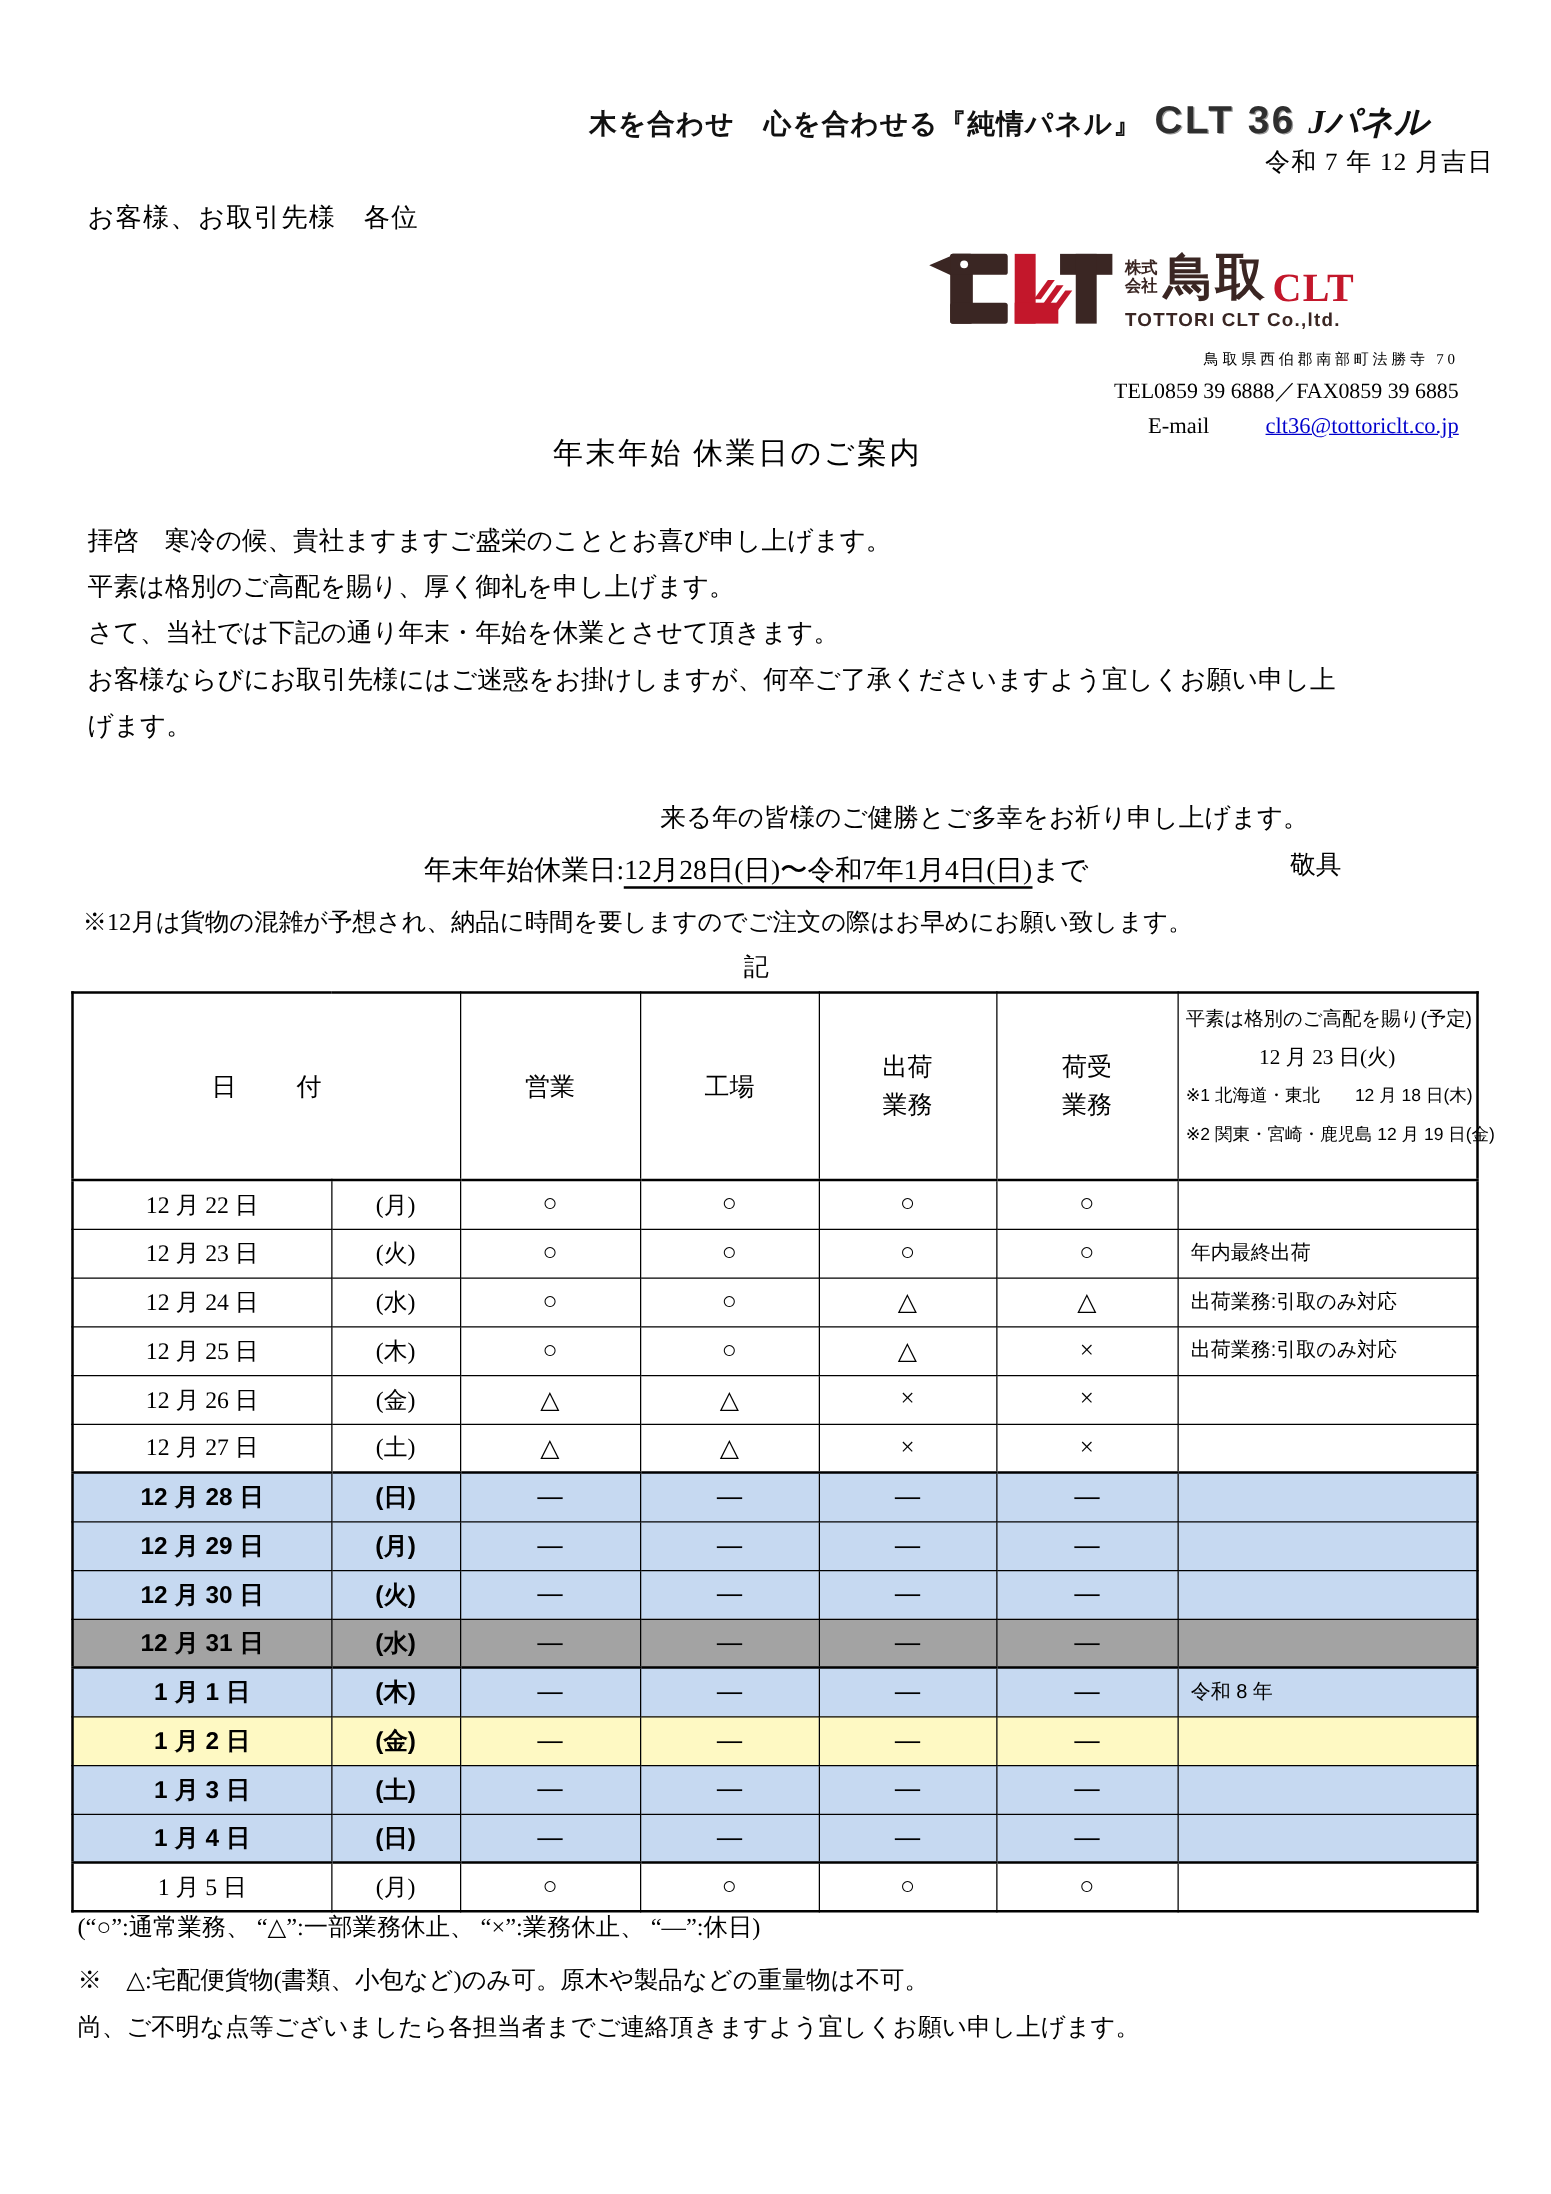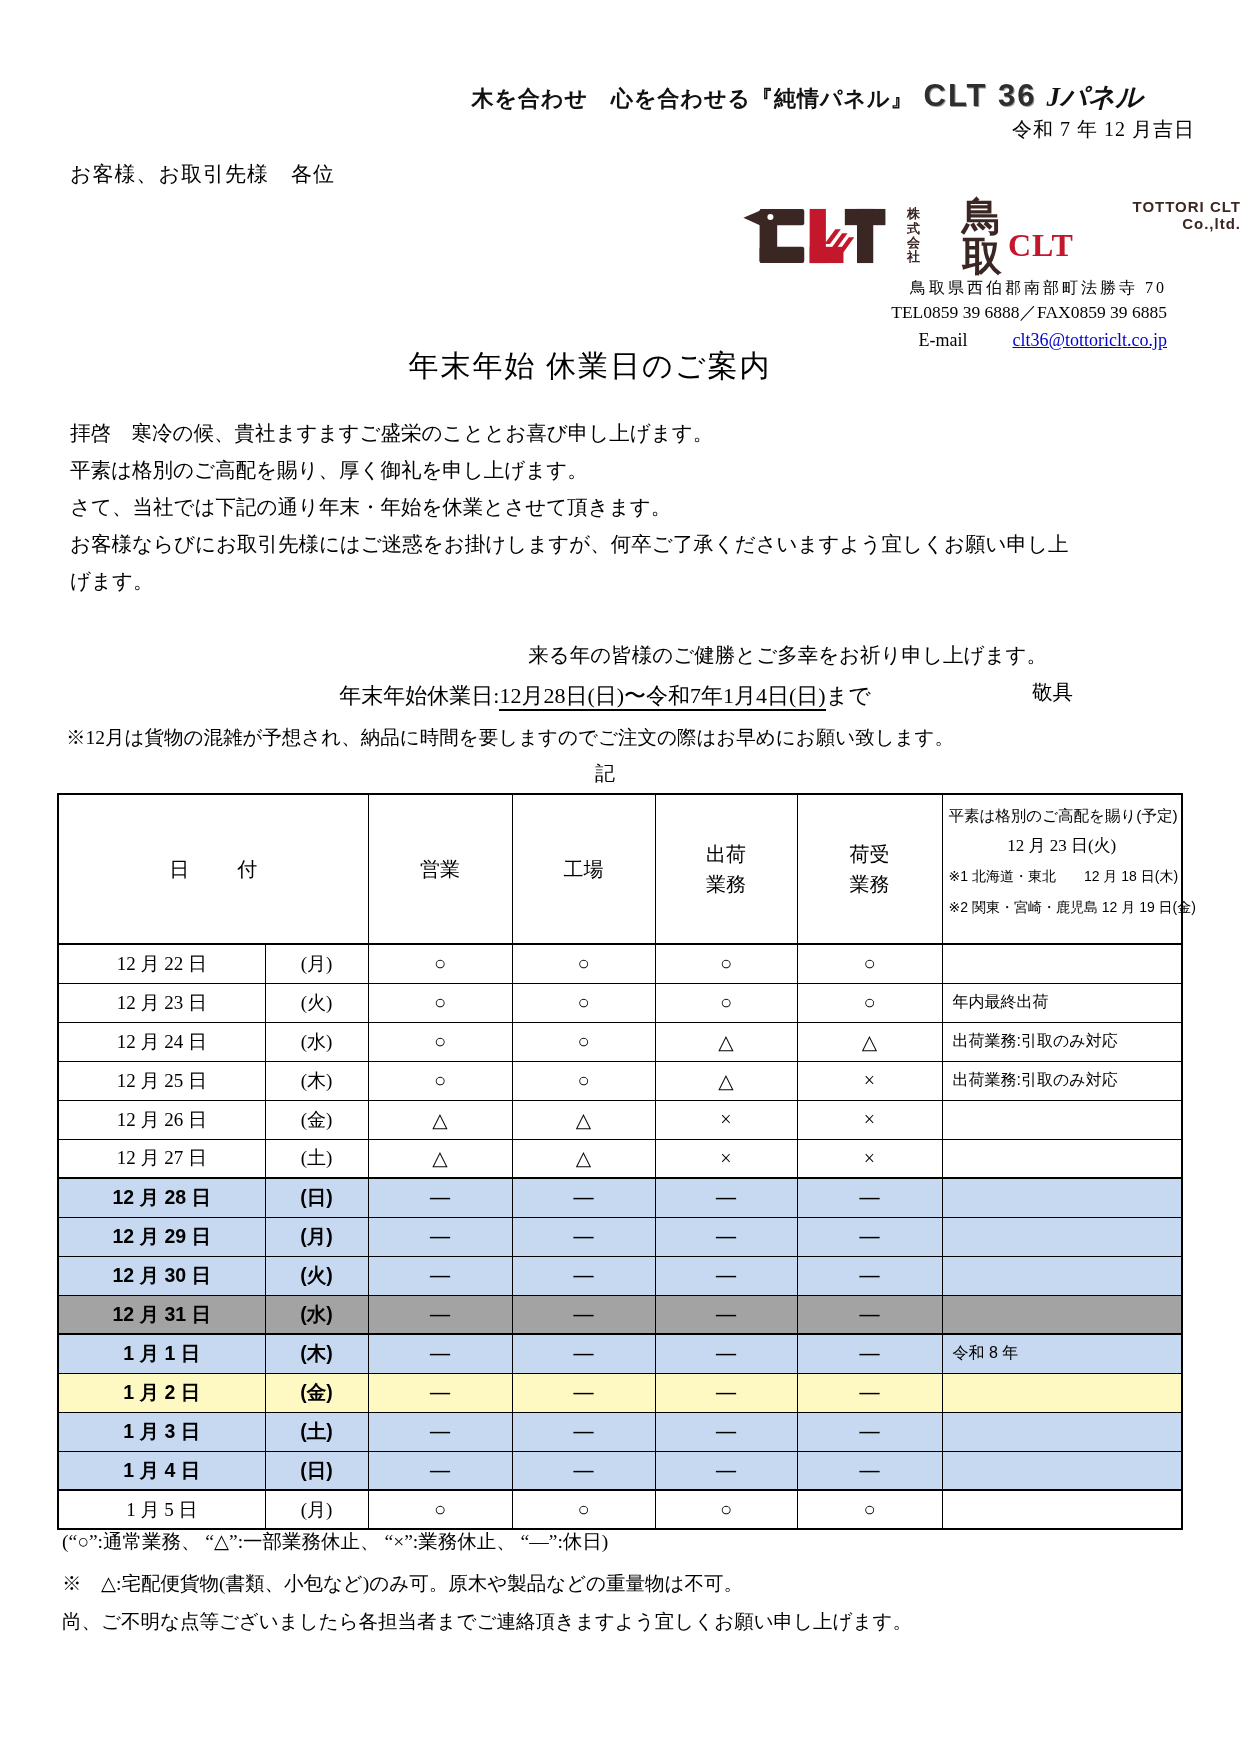--- a/index.html
+++ b/index.html
@@ -13,41 +13,41 @@
             font-size:22px;letter-spacing:1px;color:#111;}
   .tag-clt36{font-family:"Liberation Sans","DejaVu Sans",sans-serif;font-weight:900;
              font-size:31px;letter-spacing:2px;color:#2e2e2e;text-shadow:1px 1px 0 #9a9a9a;}
   .tag-jpanel{font-family:"Liberation Serif","DejaVu Serif",serif;font-style:italic;
               font-weight:800;font-size:27px;color:#111;}
   .date-line{position:absolute;top:116px;right:46px;font-size:20px;letter-spacing:1px;}
   .recipient{position:absolute;top:160px;left:70px;font-size:21px;letter-spacing:1px;}
 
   .logo-block{position:absolute;top:196px;left:742px;display:flex;align-items:center;gap:8px;}
   .logo-mark{width:150px;height:70px;}
-  .logo-right{display:flex;flex-direction:row;text-align:right;}
+  .logo-right{display:flex;flex-direction:column;}
   .logo-names{display:flex;align-items:center;gap:5px;line-height:1;}
   .kk{display:flex;flex-direction:column;font-family:"Liberation Sans","DejaVu Sans",sans-serif;
       font-weight:700;font-size:13px;color:var(--brown);line-height:1.1;}
   .tottori{font-family:"Liberation Sans","DejaVu Sans",sans-serif;font-weight:900;
            font-size:40px;color:var(--brown);letter-spacing:1px;}
   .clt-red{font-family:Liberation Serif, serif;font-weight:900;
            font-size:32px;color:var(--red);letter-spacing:1px;margin-top:17px;}
   .logo-sub{font-family:"Liberation Sans","DejaVu Sans",sans-serif;font-weight:800;
             font-size:15px;color:var(--brown);letter-spacing:1px;margin-top:2px;}
 
   .address-block{position:absolute;top:276px;right:74px;text-align:right;line-height:23px;}
-  .addr{font-size:16px;letter-spacing:3px;}
+  .addr{font-size:12px;letter-spacing:3px;}
   .telfax{font-size:17.5px;margin-top:2px;}
   .email-line{display:flex;justify-content:flex-end;align-items:baseline;gap:45px;margin-top:5px;}
   .email-label{font-size:18px;}
   .email-link{font-size:18px;color:var(--blue);text-decoration:underline;font-family:"Liberation Serif","DejaVu Serif",serif;}
 
   
   .doc-title{position:absolute;top:346px;left:0;width:1180px;text-align:center;
-             font-size:30px;letter-spacing:2px;}
+             font-size:24px;letter-spacing:2px;}
   .body-block{position:absolute;top:415px;left:70px;width:1005px;font-size:20.5px;line-height:37px;}
   .body-block p{margin:0;}
   .p5{margin-top:37px !important;text-align:right;padding-right:28px;}
   .keigu{text-align:right;padding-right:2px;}
 
   .closure-line{position:absolute;top:681px;left:30px;width:1150px;text-align:center;
                 font-size:22px;white-space:nowrap;}
   .closure-line .u{border-bottom:2px solid #000;padding-bottom:1px;}
   .pre-note{position:absolute;top:724px;left:66px;font-size:19.5px;white-space:nowrap;}
   .ki{position:absolute;top:760px;left:30px;width:1150px;text-align:center;font-size:20px;}

